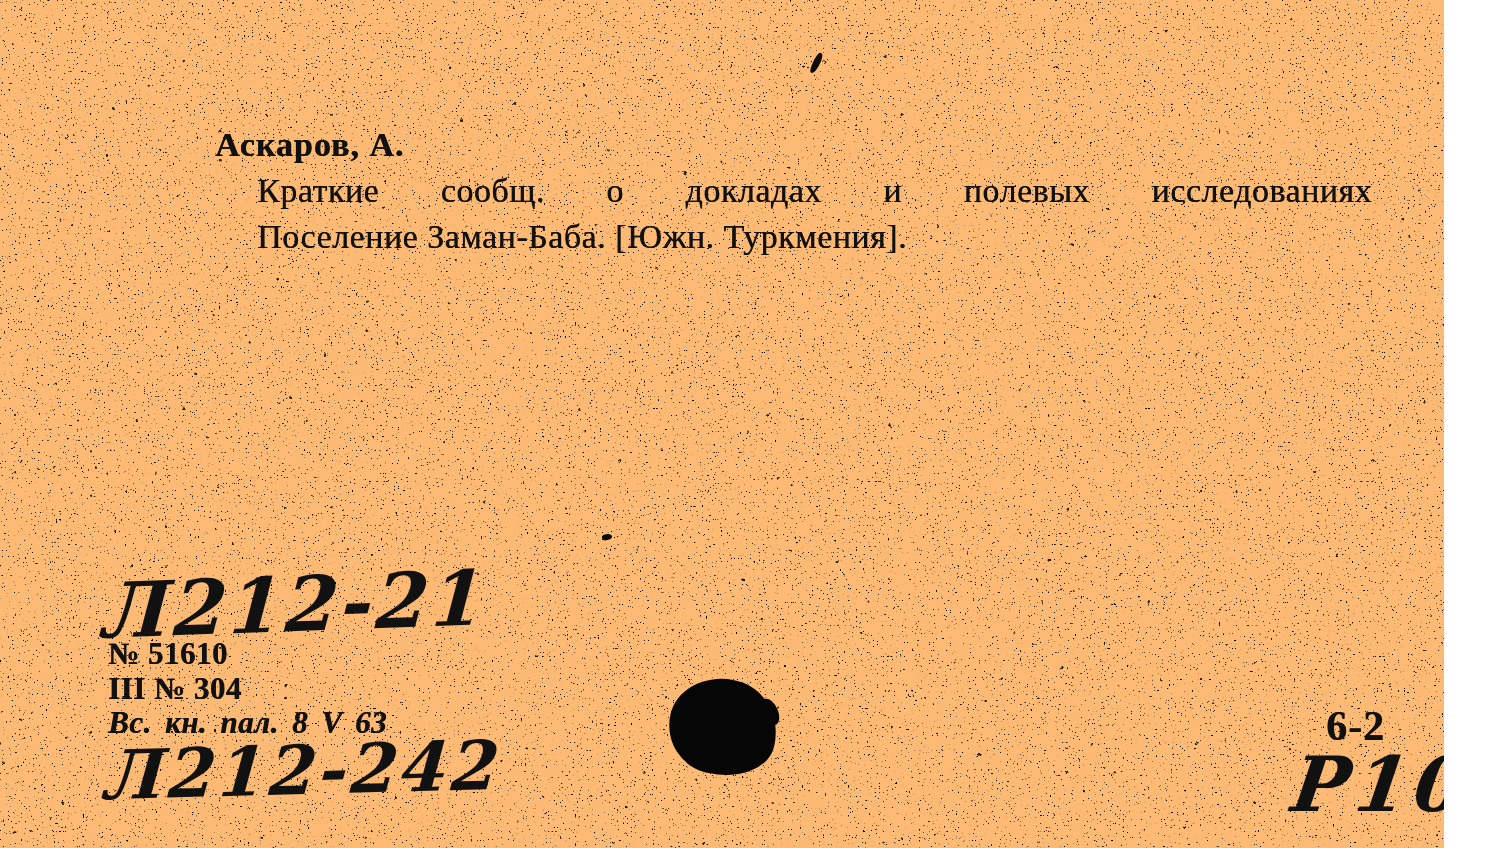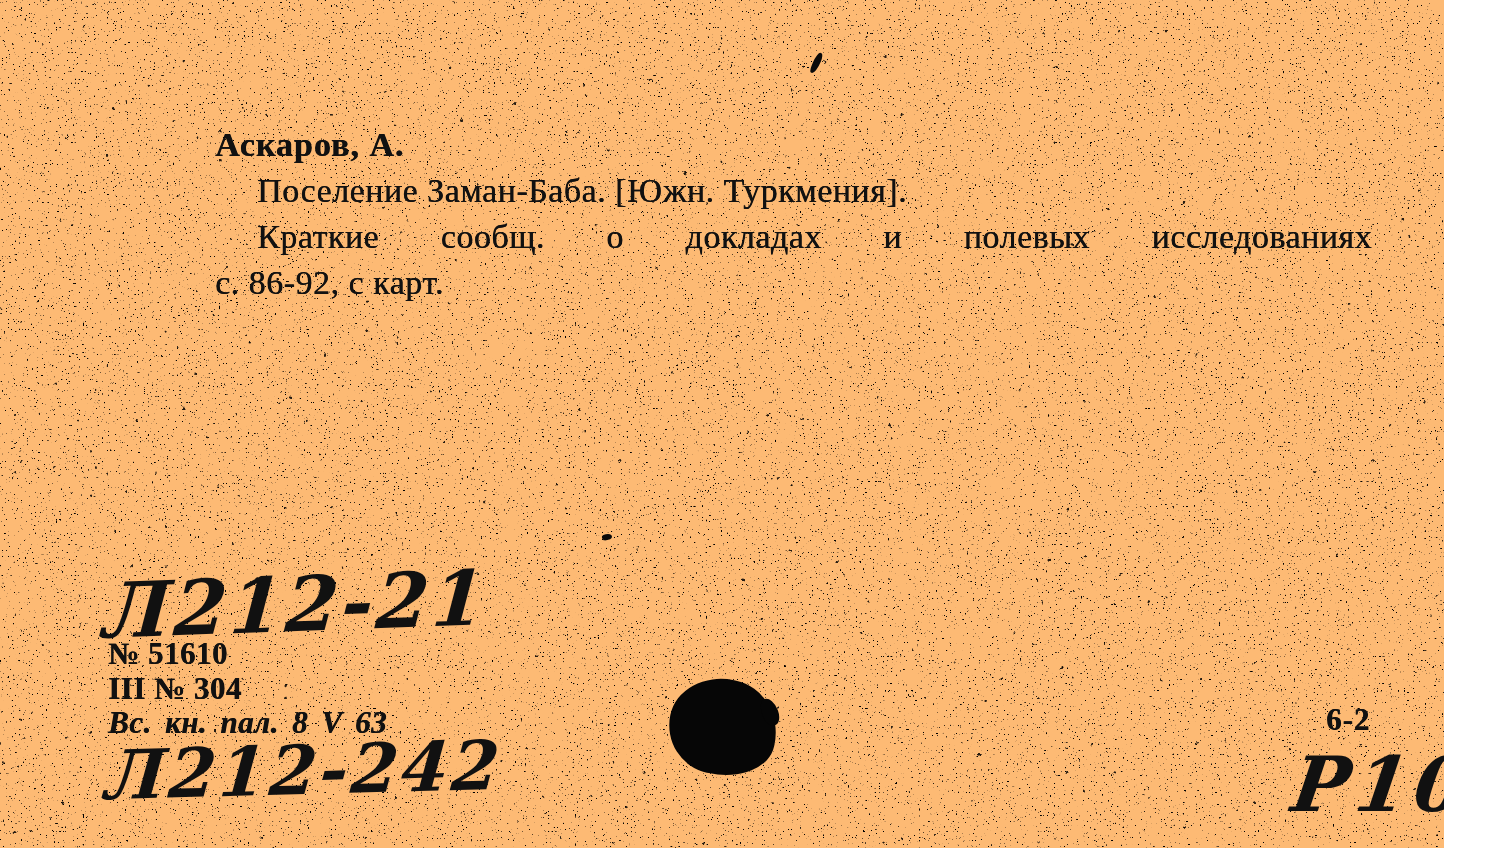--- a/index.html
+++ b/index.html
@@ -94,21 +94,21 @@
     top: 740px;
     font-size: 76px;
     letter-spacing: 6px;
     transform: skewX(-8deg);
   }
   
   .printed-code {
     position: absolute;
     left: 1326px;
     top: 702px;
-    font-size: 31px;
+    font-size: 42px;
     font-weight: 700;
     letter-spacing: 1px;
     text-shadow: 0.4px 0 0 currentColor;
   }
   
   .ink-blot {
     position: absolute;
     left: 669px;
     top: 679px;
     width: 108px;
@@ -163,23 +163,22 @@
         <feTurbulence type="fractalNoise" baseFrequency="0.17" numOctaves="3" seed="4"></feTurbulence>
         <feColorMatrix type="matrix" values="0 0 0 0 0  0 0 0 0 0  0 0 0 0 0  16 0 0 0 -12.6"></feColorMatrix>
       </filter>
     </defs>
     <rect width="1488" height="848" filter="url(#speck-fine)"></rect>
     <rect width="1488" height="848" filter="url(#speck-blotch)" opacity="0.85"></rect>
   </svg>
 
   <div class="biblio">
     <div class="author">Аскаров, А.</div>
+    <div class="indent justified line-source-1">Краткие сообщ. о докладах и полевых исследованиях</div>
     <div class="indent">Поселение Заман-Баба. [Южн. Туркмения].</div>
-    <div class="indent justified line-source-1">Краткие сообщ. о докладах и полевых исследованиях</div>
-    <div>с. 86-92, с карт.</div>
   </div>
 
   <div class="hw hw-top">Л212-21</div>
 
   <div class="stamp-block">
     <div>№ 51610</div>
     <div>III № 304</div>
     <div class="reg-note">Вс. кн. пал. 8 V 63</div>
   </div>
 

